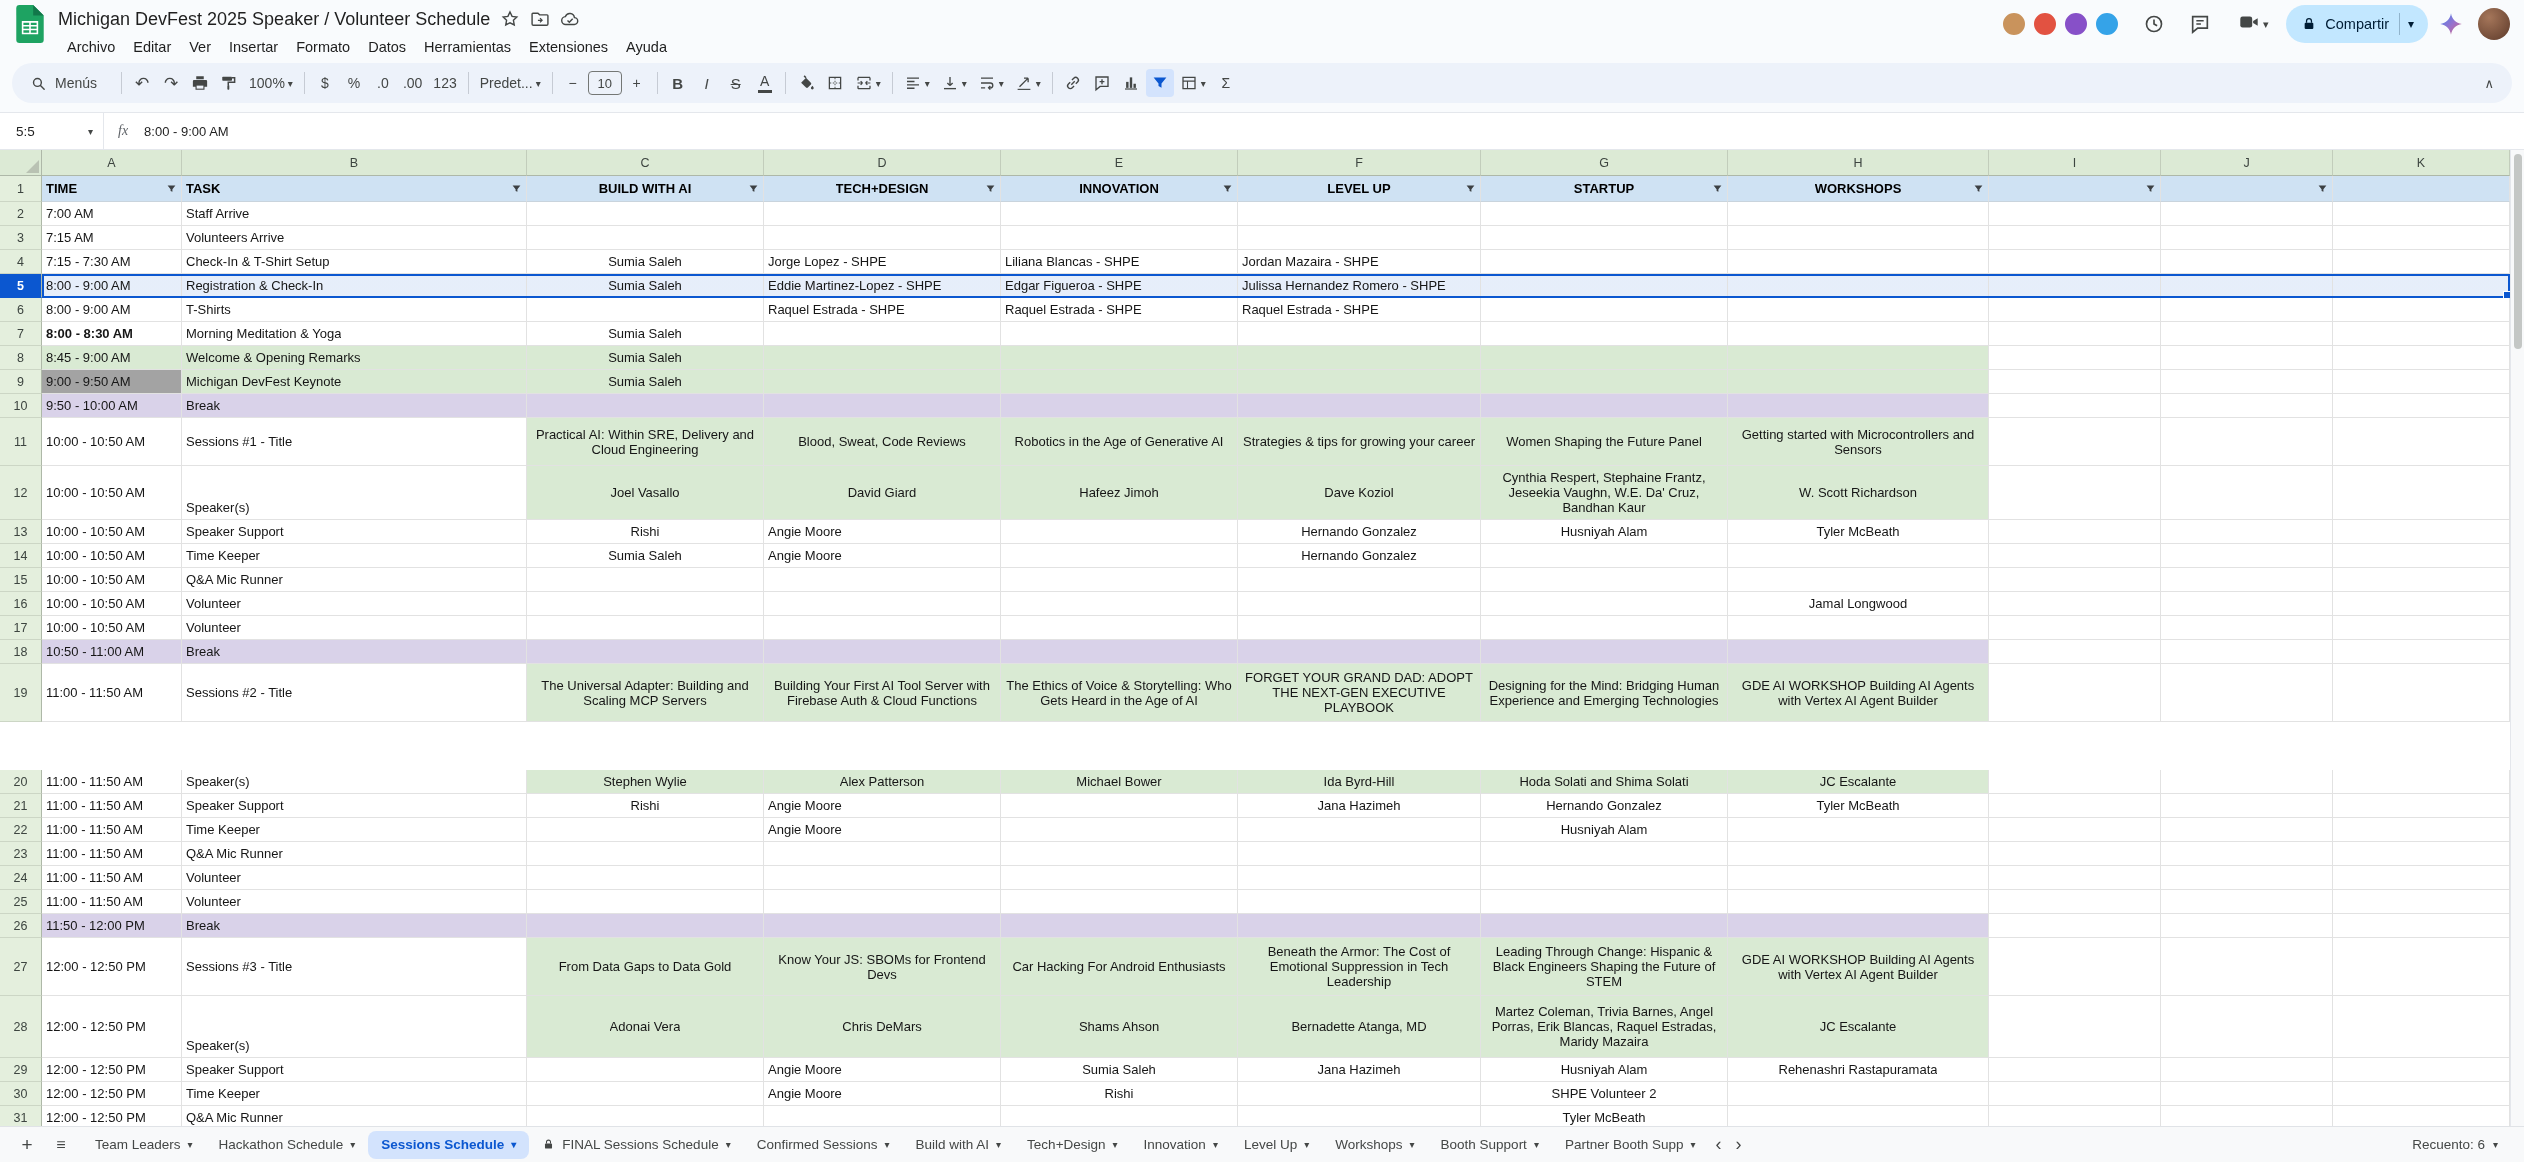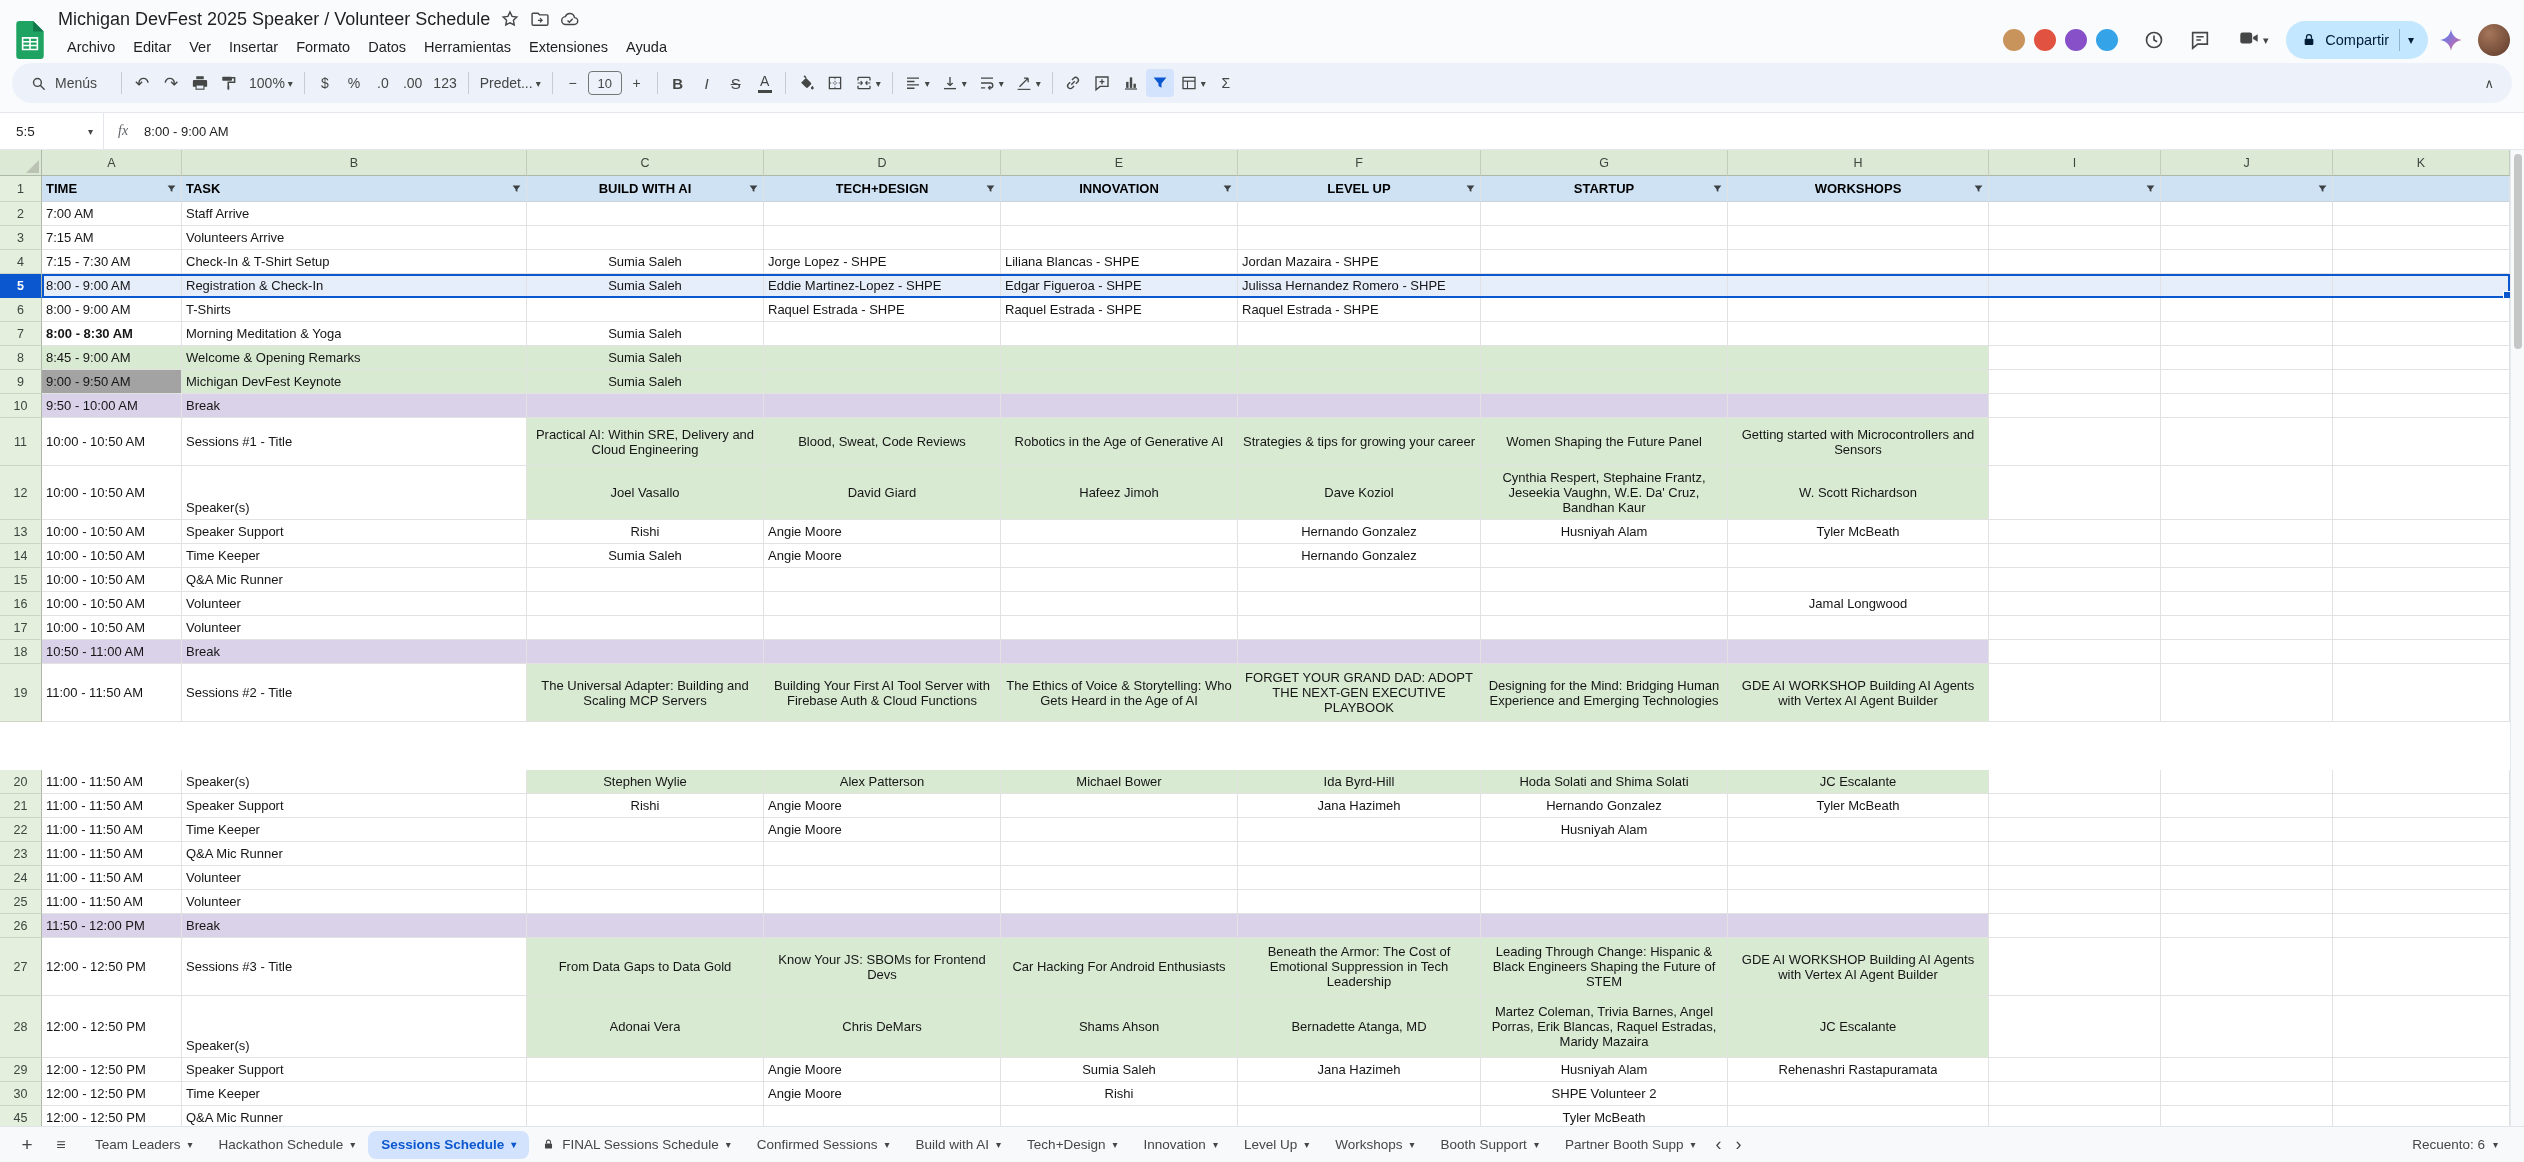--- a/index.html
+++ b/index.html
@@ -1,21 +1,21 @@
 <!DOCTYPE html>
 <html><head>
 <meta charset="utf-8">
 <style>
   * { box-sizing: border-box; }
   html,body { margin:0; padding:0; }
   body { font-family:"Liberation Sans", sans-serif; background:#f9fbfd; color:#1f1f1f; }
   .app { width:2524px; height:1162px; display:flex; flex-direction:column; overflow:hidden; background:#f9fbfd; }
 
   
-  .titlebar { height:60px; display:flex; align-items:flex-end; padding:12px 14px 0 16px; flex:0 0 auto; }
+  .titlebar { height:60px; display:flex; align-items:flex-start; padding:4px 14px 0 16px; flex:0 0 auto; }
   .logo { width:30px; height:40px; margin-right:12px; display:flex; align-items:center; }
   .title-menus { display:flex; flex-direction:column; justify-content:center; }
   .title-row { display:flex; align-items:center; gap:10px; height:30px; }
   .doc-title { font-size:18px; color:#1f1f1f; white-space:nowrap; }
   .t-icon { color:#444746; display:flex; align-items:center; }
   .menubar { display:flex; align-items:center; height:26px; }
   .menu-item { font-size:14.5px; color:#1f1f1f; padding:2px 9px; border-radius:6px; cursor:default; }
   .titlebar-right { margin-left:auto; display:flex; align-items:center; gap:6px; }
   .collab { display:flex; align-items:center; gap:5px; margin-right:8px; }
   .collab-dot { width:26px; height:26px; border-radius:50%; border:2px solid #f9fbfd; display:inline-block; }
@@ -1571,21 +1571,21 @@
               </div>
               <div class="cell ac" style="width: 172px;">
                 <span class="ct"></span>
               </div>
               <div class="cell ac" style="width: 177px;">
                 <span class="ct"></span>
               </div>
             </div>
           </div>
           <div class="grid-row" style="height: 24px;">
-            <div class="row-num">45</div>
+            <div class="row-num">31</div>
             <div class="row-cells">
               <div class="cell al" style="width: 140px;">
                 <span class="ct">12:00 - 12:50 PM</span>
               </div>
               <div class="cell al" style="width: 345px;">
                 <span class="ct">Q&amp;A Mic Runner</span>
               </div>
               <div class="cell ac" style="width: 237px;">
                 <span class="ct"></span>
               </div>

